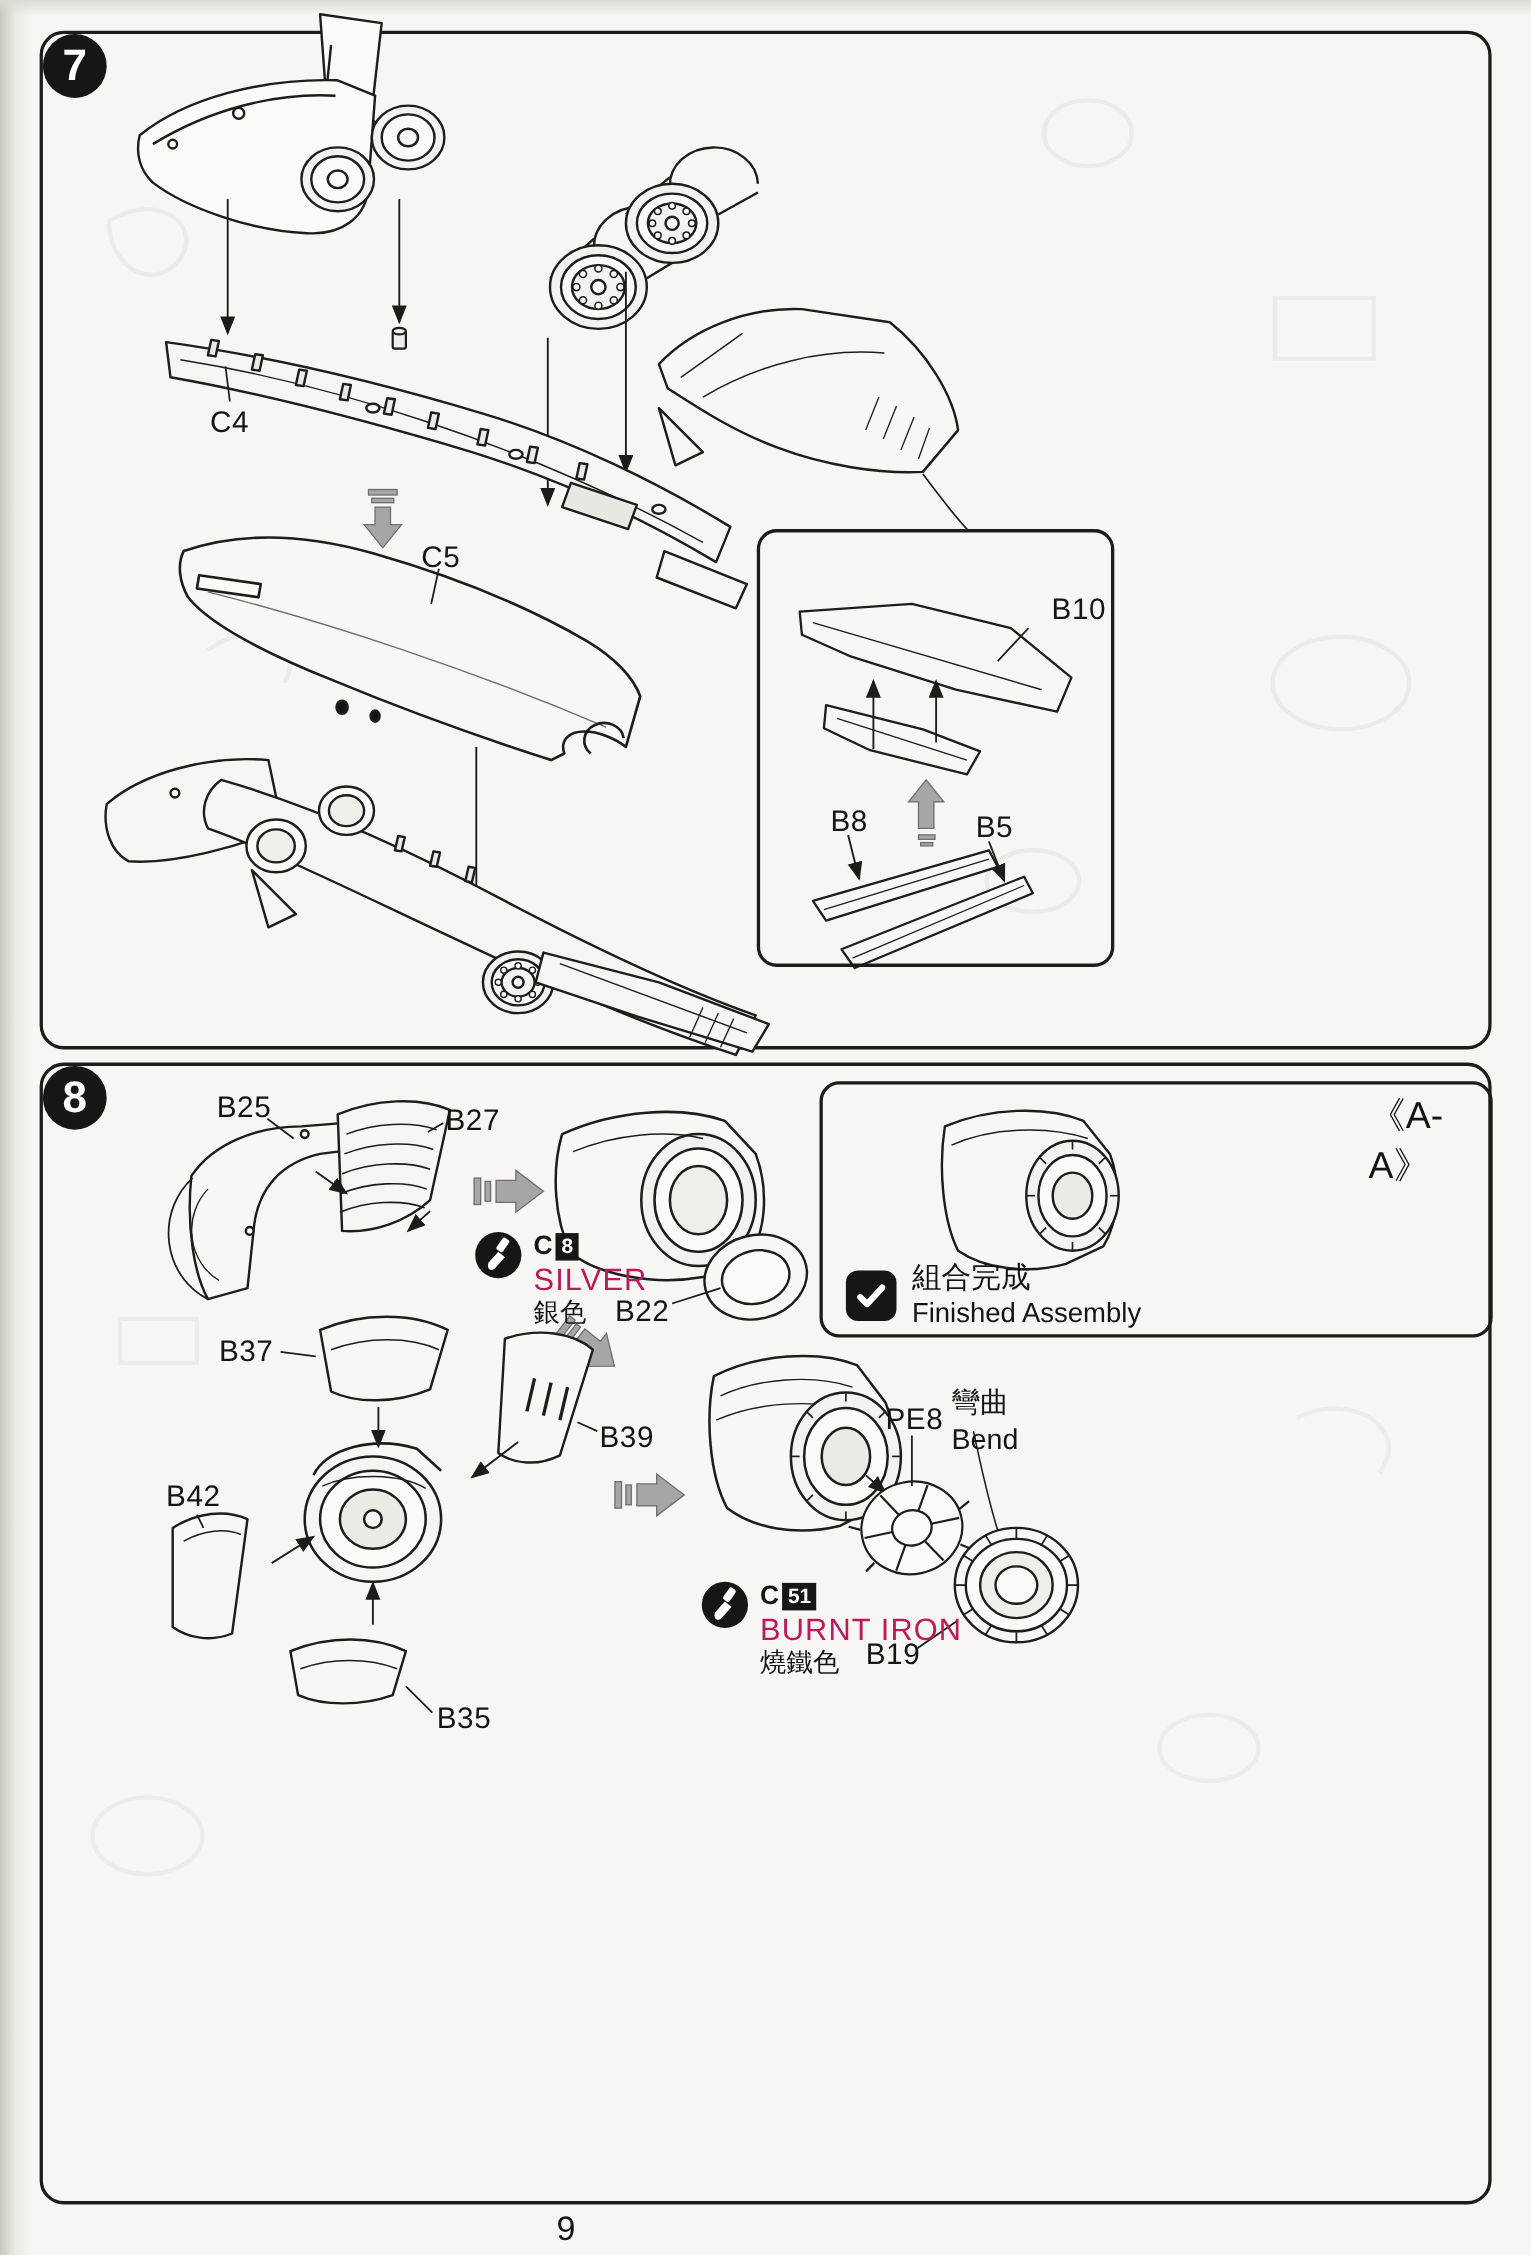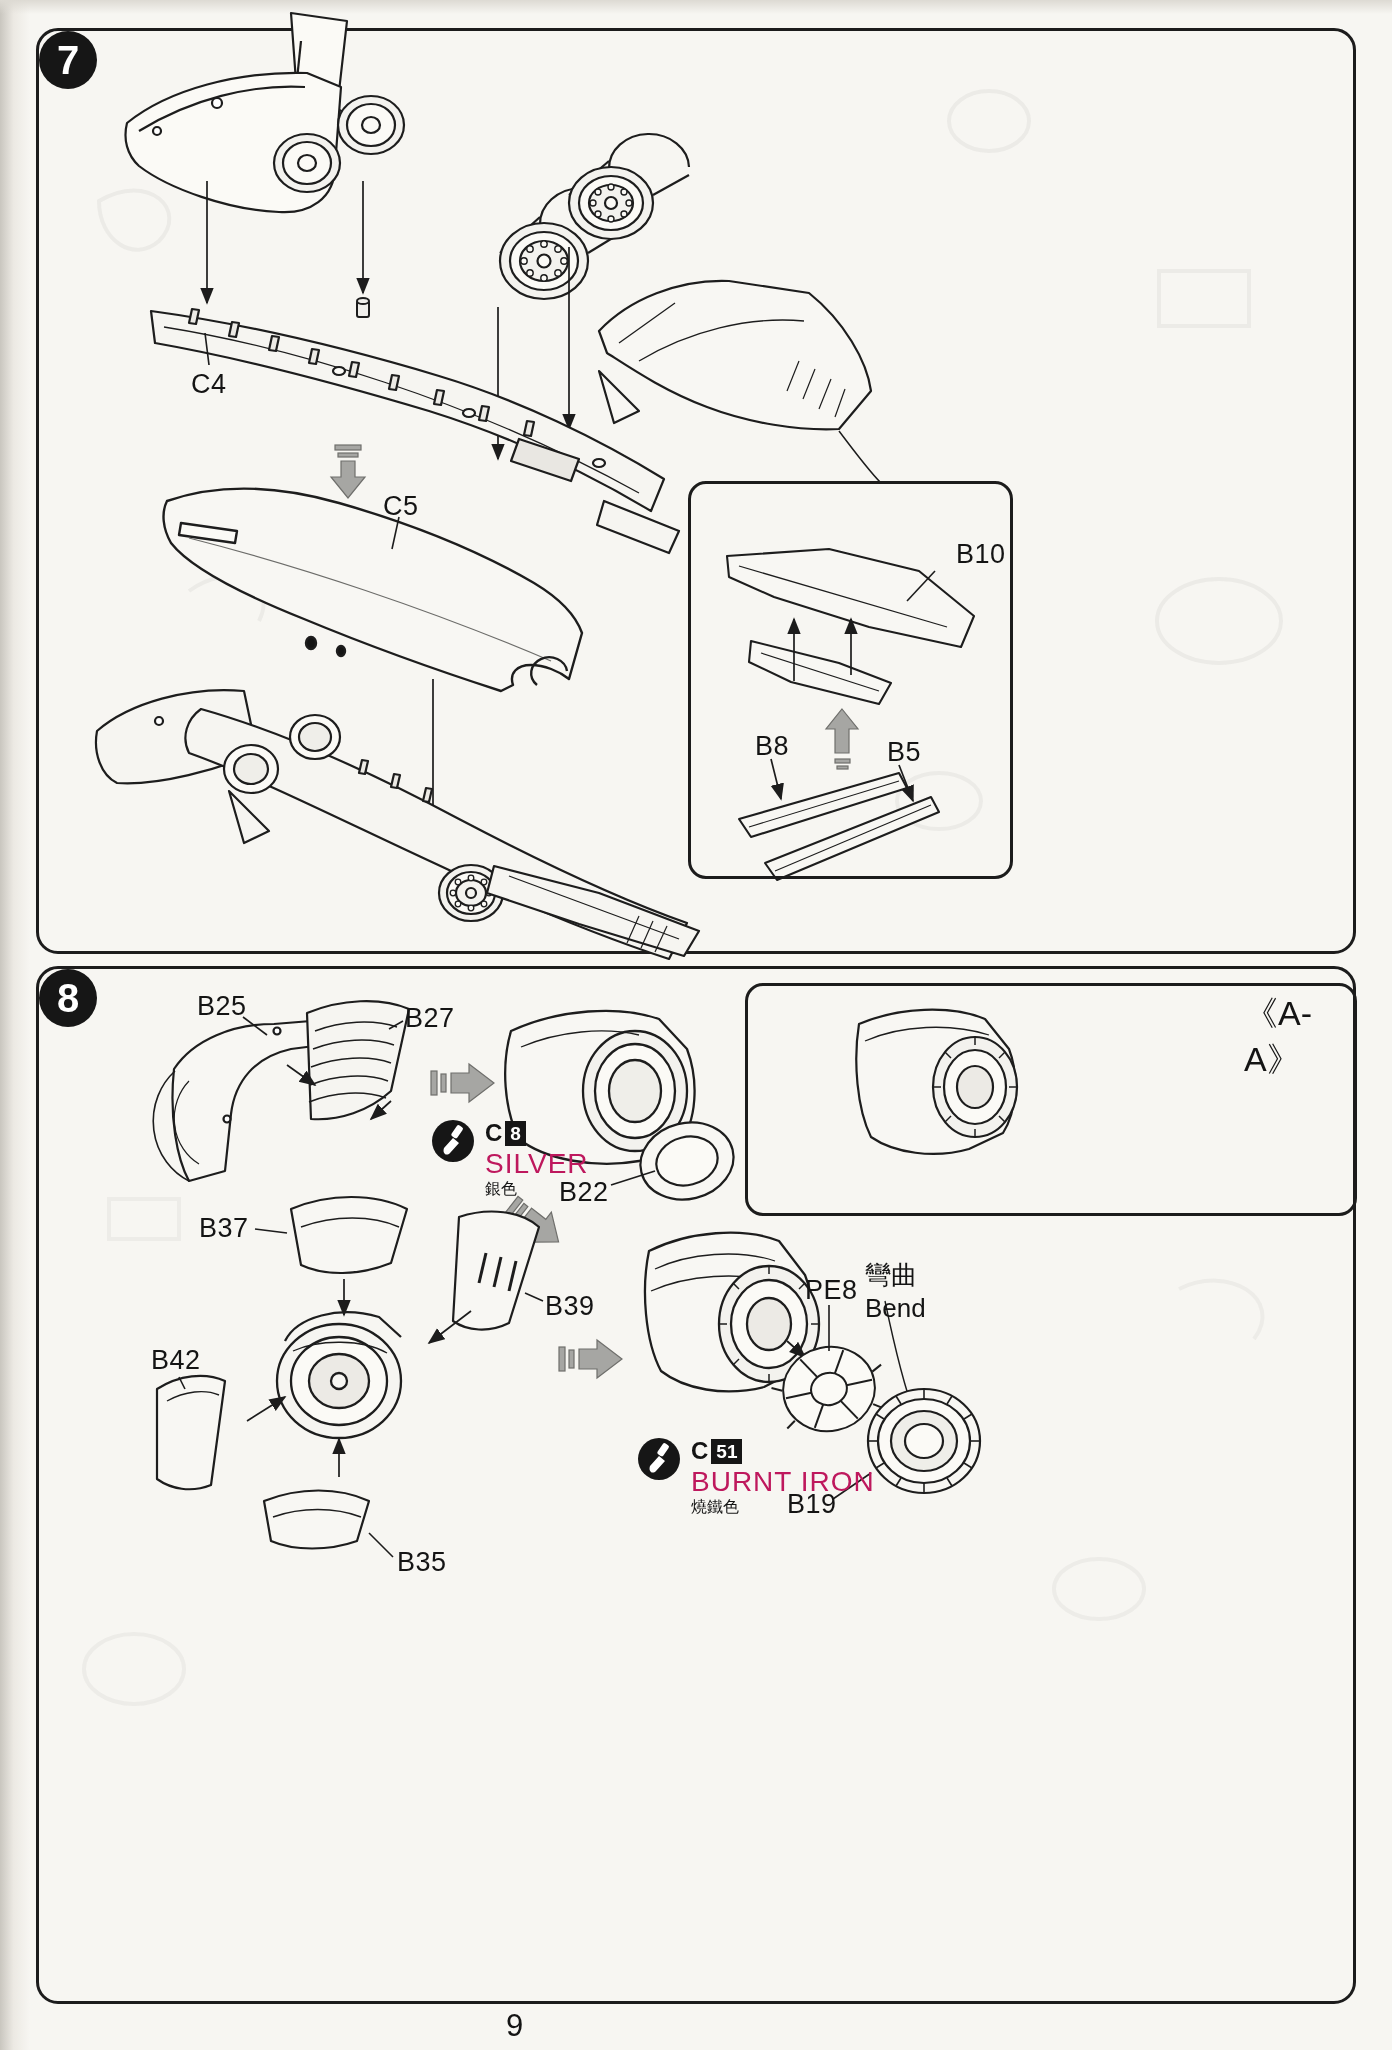--- a/index.html
+++ b/index.html
@@ -28,21 +28,21 @@
 
   .inset{position:absolute;box-sizing:border-box;border:3px solid #1c1c1c;border-radius:18px;z-index:2;}
 
   .section-label{position:absolute;font-size:34px;z-index:4;}
 
   .paint{position:absolute;display:flex;align-items:flex-start;gap:10px;z-index:4;}
   .paint-text{display:flex;flex-direction:column;line-height:1.18;}
   .paint-code{display:flex;align-items:center;gap:3px;font-weight:bold;font-size:24px;}
   .paint-num{background:#161616;color:#fff;font-size:19px;line-height:1;padding:3px 5px;font-weight:bold;}
   .paint-en{font-size:28px;letter-spacing:1px;color:#be185d;}
-  .paint-cn{font-size:16px;}
+  .paint-cn{font-size:24px;}
 
   .finished{position:absolute;display:flex;align-items:center;gap:14px;z-index:4;}
   .check-icon{width:46px;height:46px;background:#161616;border-radius:11px;
     display:flex;align-items:center;justify-content:center;flex:0 0 auto;}
   .finished-text{line-height:1.25;}
   .finished-cn{font-size:27px;}
   .finished-en{font-size:25px;}
 
   .bend-note{position:absolute;line-height:1.25;font-size:26px;z-index:4;}
 
@@ -450,20 +450,31 @@
           <line x1="966" y1="153" x2="960" y2="147"></line>
       </g>
     </g>
   </svg>
 
   <div class="badge">8</div>
   <div class="inset" style="left:706px;top:14px;width:612px;height:233px;"></div>
 
   <div class="section-label" style="left:1205px;top:22px;">《A-A》</div>
 
+  <div class="finished" style="left:730px;top:176px;">
+    <div class="check-icon">
+      <svg width="30" height="30" viewBox="0 0 24 24">
+          <path d="M4 13 l5 5 L20 6" stroke="#fff" stroke-width="4.5" fill="none" stroke-linecap="round" stroke-linejoin="round"></path>
+        </svg>
+    </div>
+    <div class="finished-text">
+      <div class="finished-cn">組合完成</div>
+      <div class="finished-en">Finished Assembly</div>
+    </div>
+  </div>
 
   <div class="paint" style="left:392px;top:150px;">
     <svg width="44" height="44" viewBox="0 0 44 44">
       <circle cx="22" cy="22" r="21" fill="#161616"></circle>
       <g fill="#fff">
         <rect x="23" y="6" width="7" height="13" rx="2" transform="rotate(35 26 12)"></rect>
         <path d="M13 29 l9 -10 6 5 -9 10 c-3 3.5 -8 1 -6 -5 z"></path>
       </g>
     </svg>
     <div class="paint-text">

